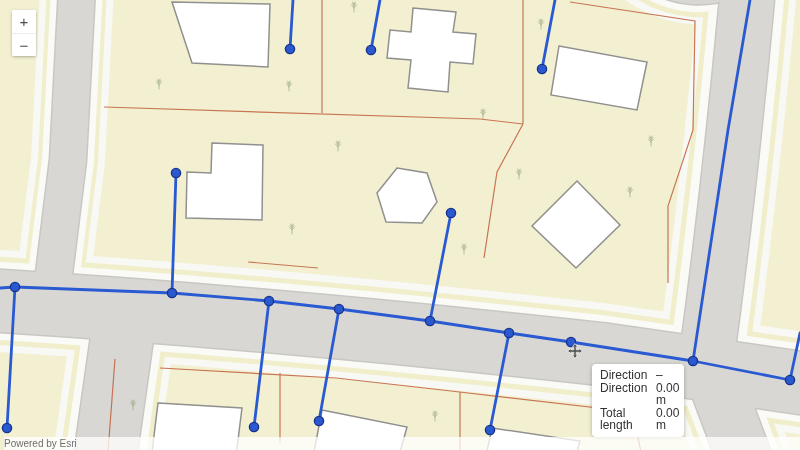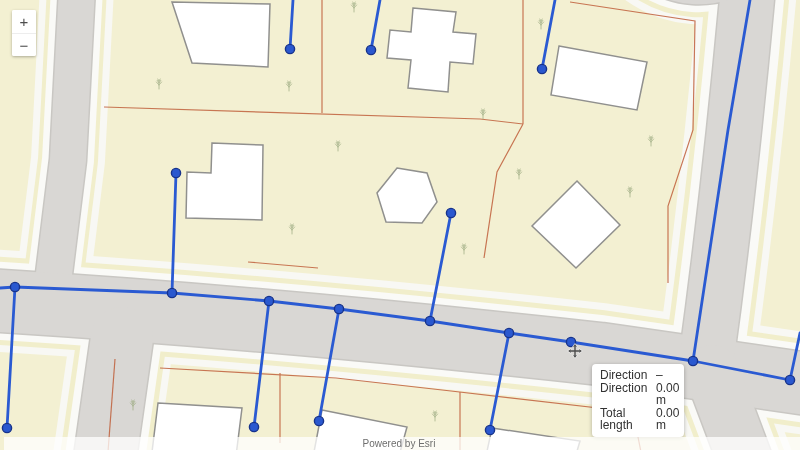--- a/index.html
+++ b/index.html
@@ -15,21 +15,21 @@
 
   
   .measure{position:absolute;left:592px;top:364px;width:92px;background:#fff;border-radius:4px;
            box-shadow:0 1px 4px rgba(0,0,0,.28);padding:5px 8px;box-sizing:border-box;}
   .mrow{display:flex;font-size:12px;line-height:12.5px;color:#323232;}
   .mrow .mlab{width:56px;flex:none;}
   .mrow .mval{flex:1;}
 
   
   .attrib{position:absolute;left:4px;right:0;bottom:0;height:13px;background:rgba(255,255,255,.75);
-          font-size:10px;line-height:13px;color:#6e6e6e;text-align:center;padding-right:6px;}
+          font-size:10px;line-height:13px;color:#6e6e6e;text-align:left;padding-right:6px;}
 </style>
 </head>
 <body>
 
 <div class="stage">
 
   <svg viewBox="0 0 800 450" width="800" height="450">
     <defs>
       <g id="tree">
         <path d="M0,4 L0,-4 M0,0 L-2.6,-3 M0,0 L2.6,-3 M0,-2 L-1.8,-4.6 M0,-2 L1.8,-4.6 M0,-4 L-1.2,-6 M0,-4 L1.2,-6" stroke="#9dab82" stroke-width="0.9" fill="none" stroke-linecap="round"></path>

